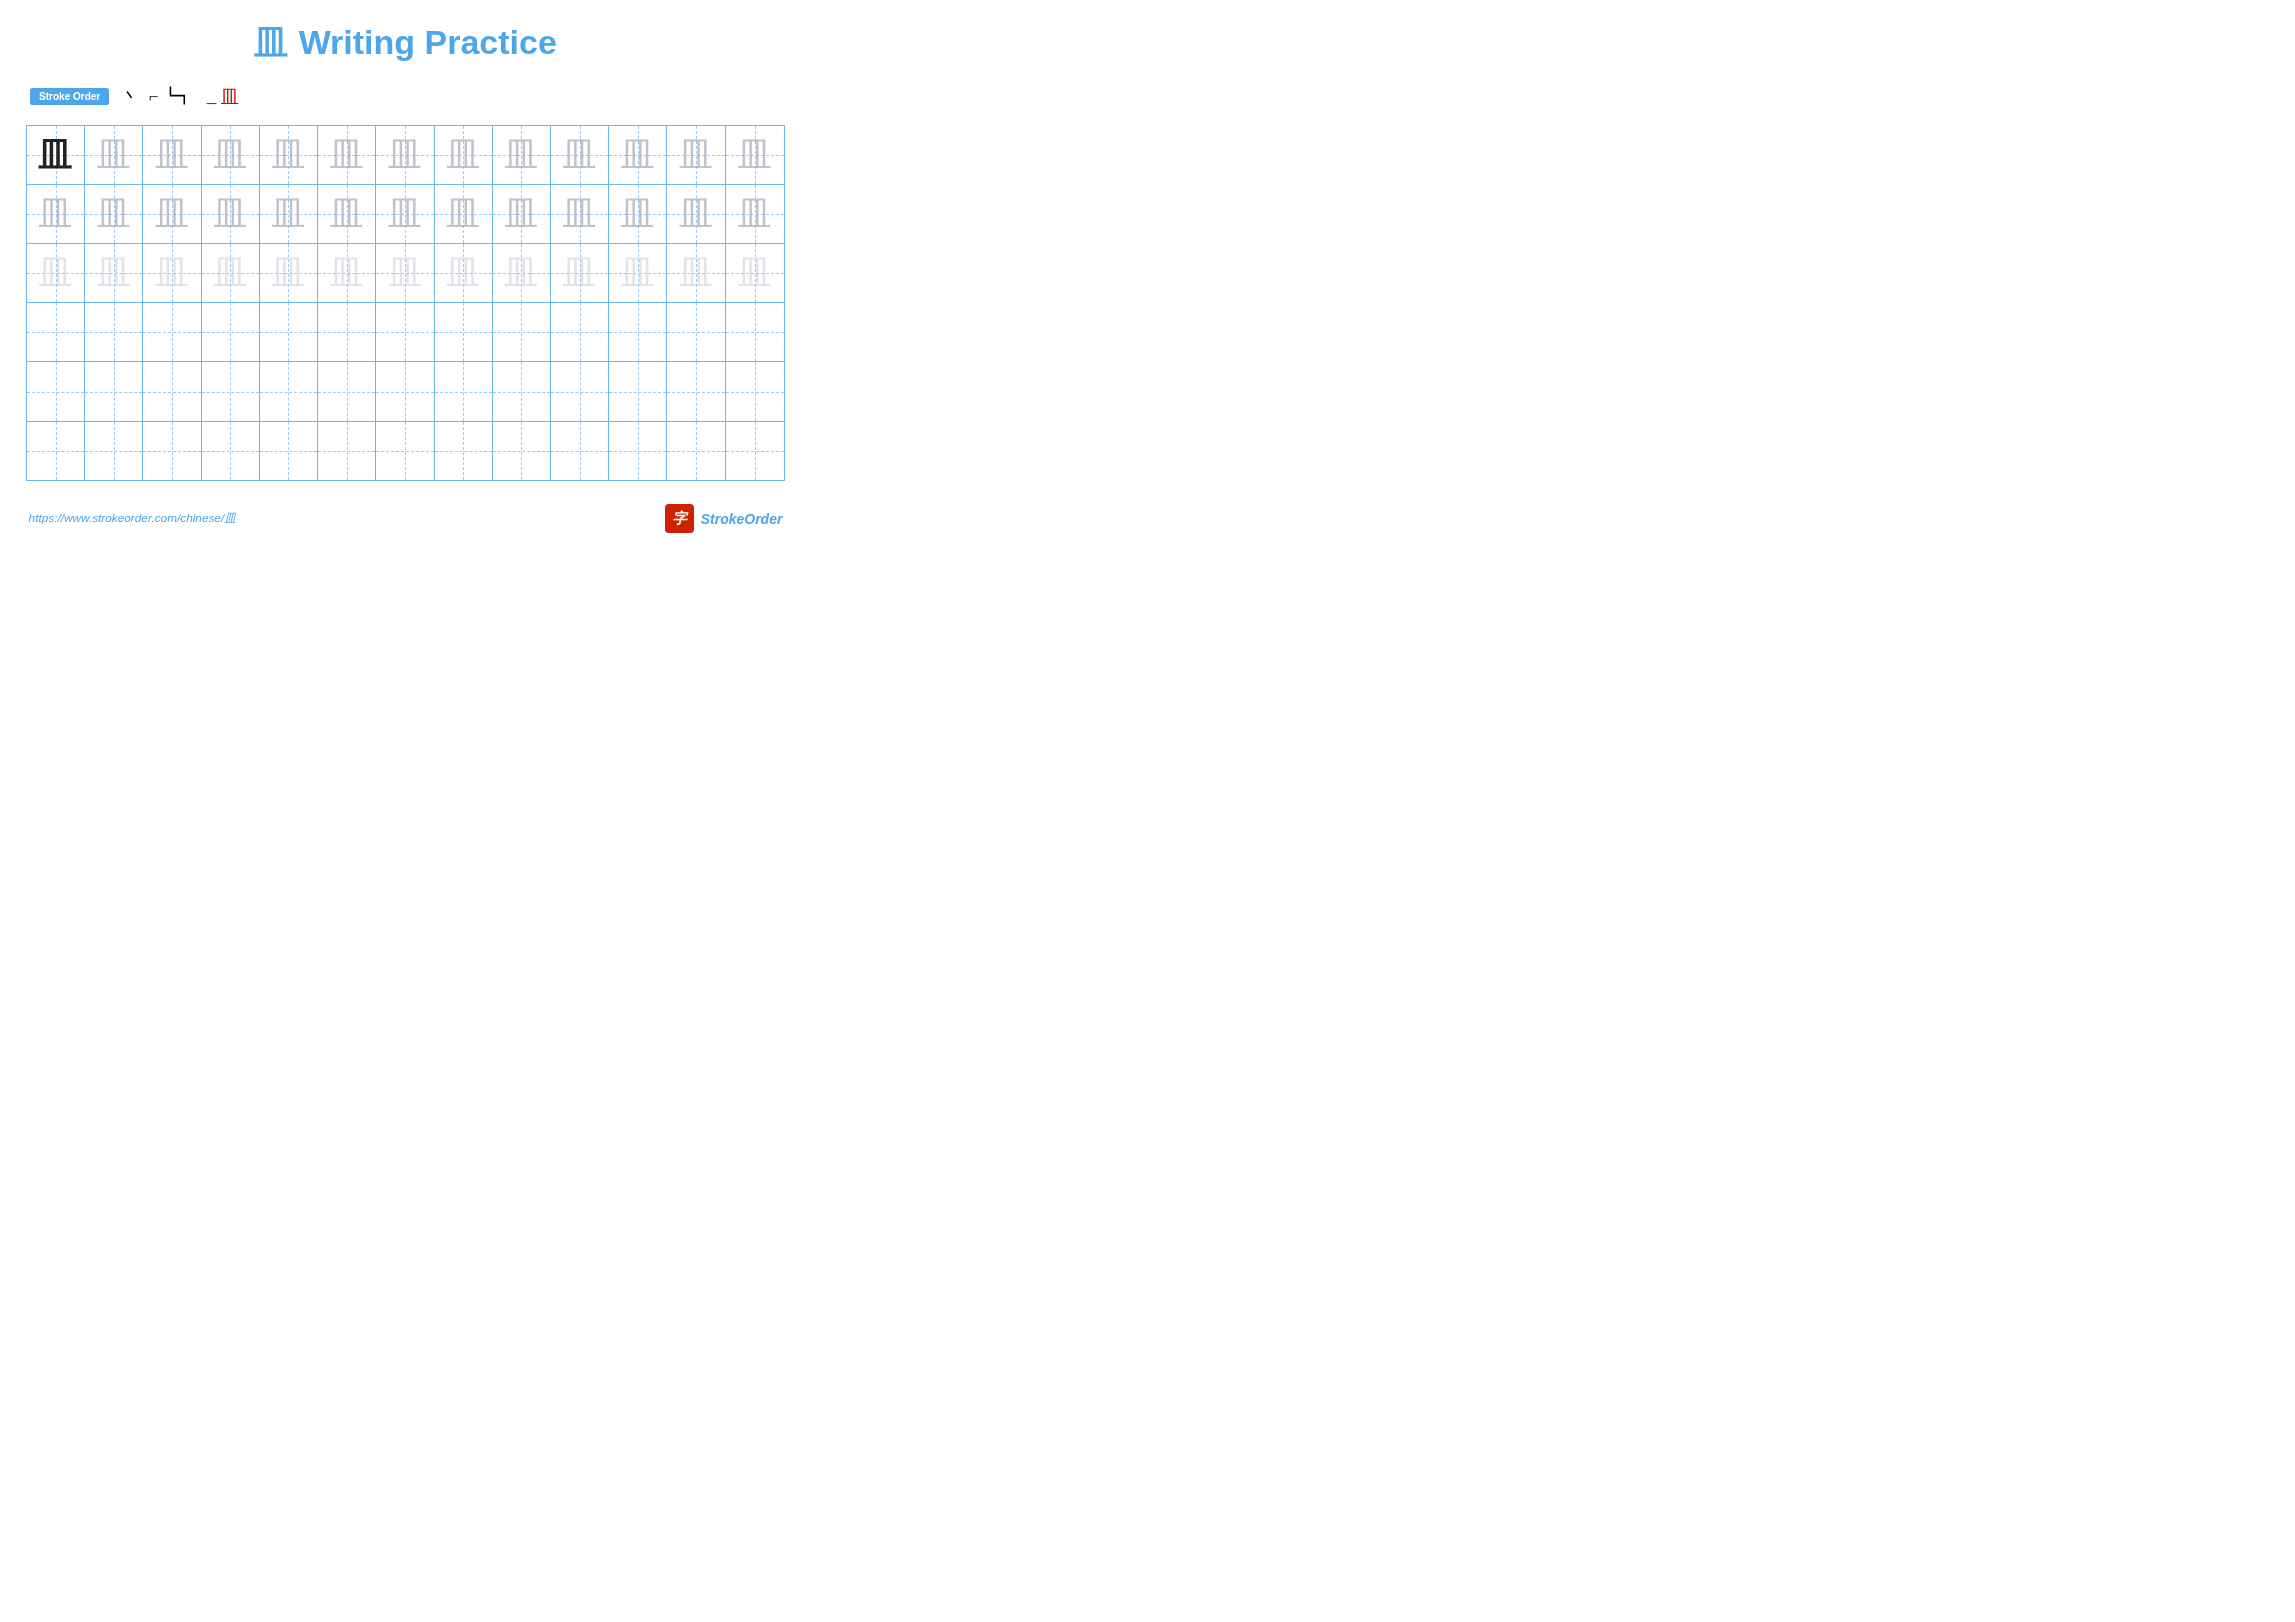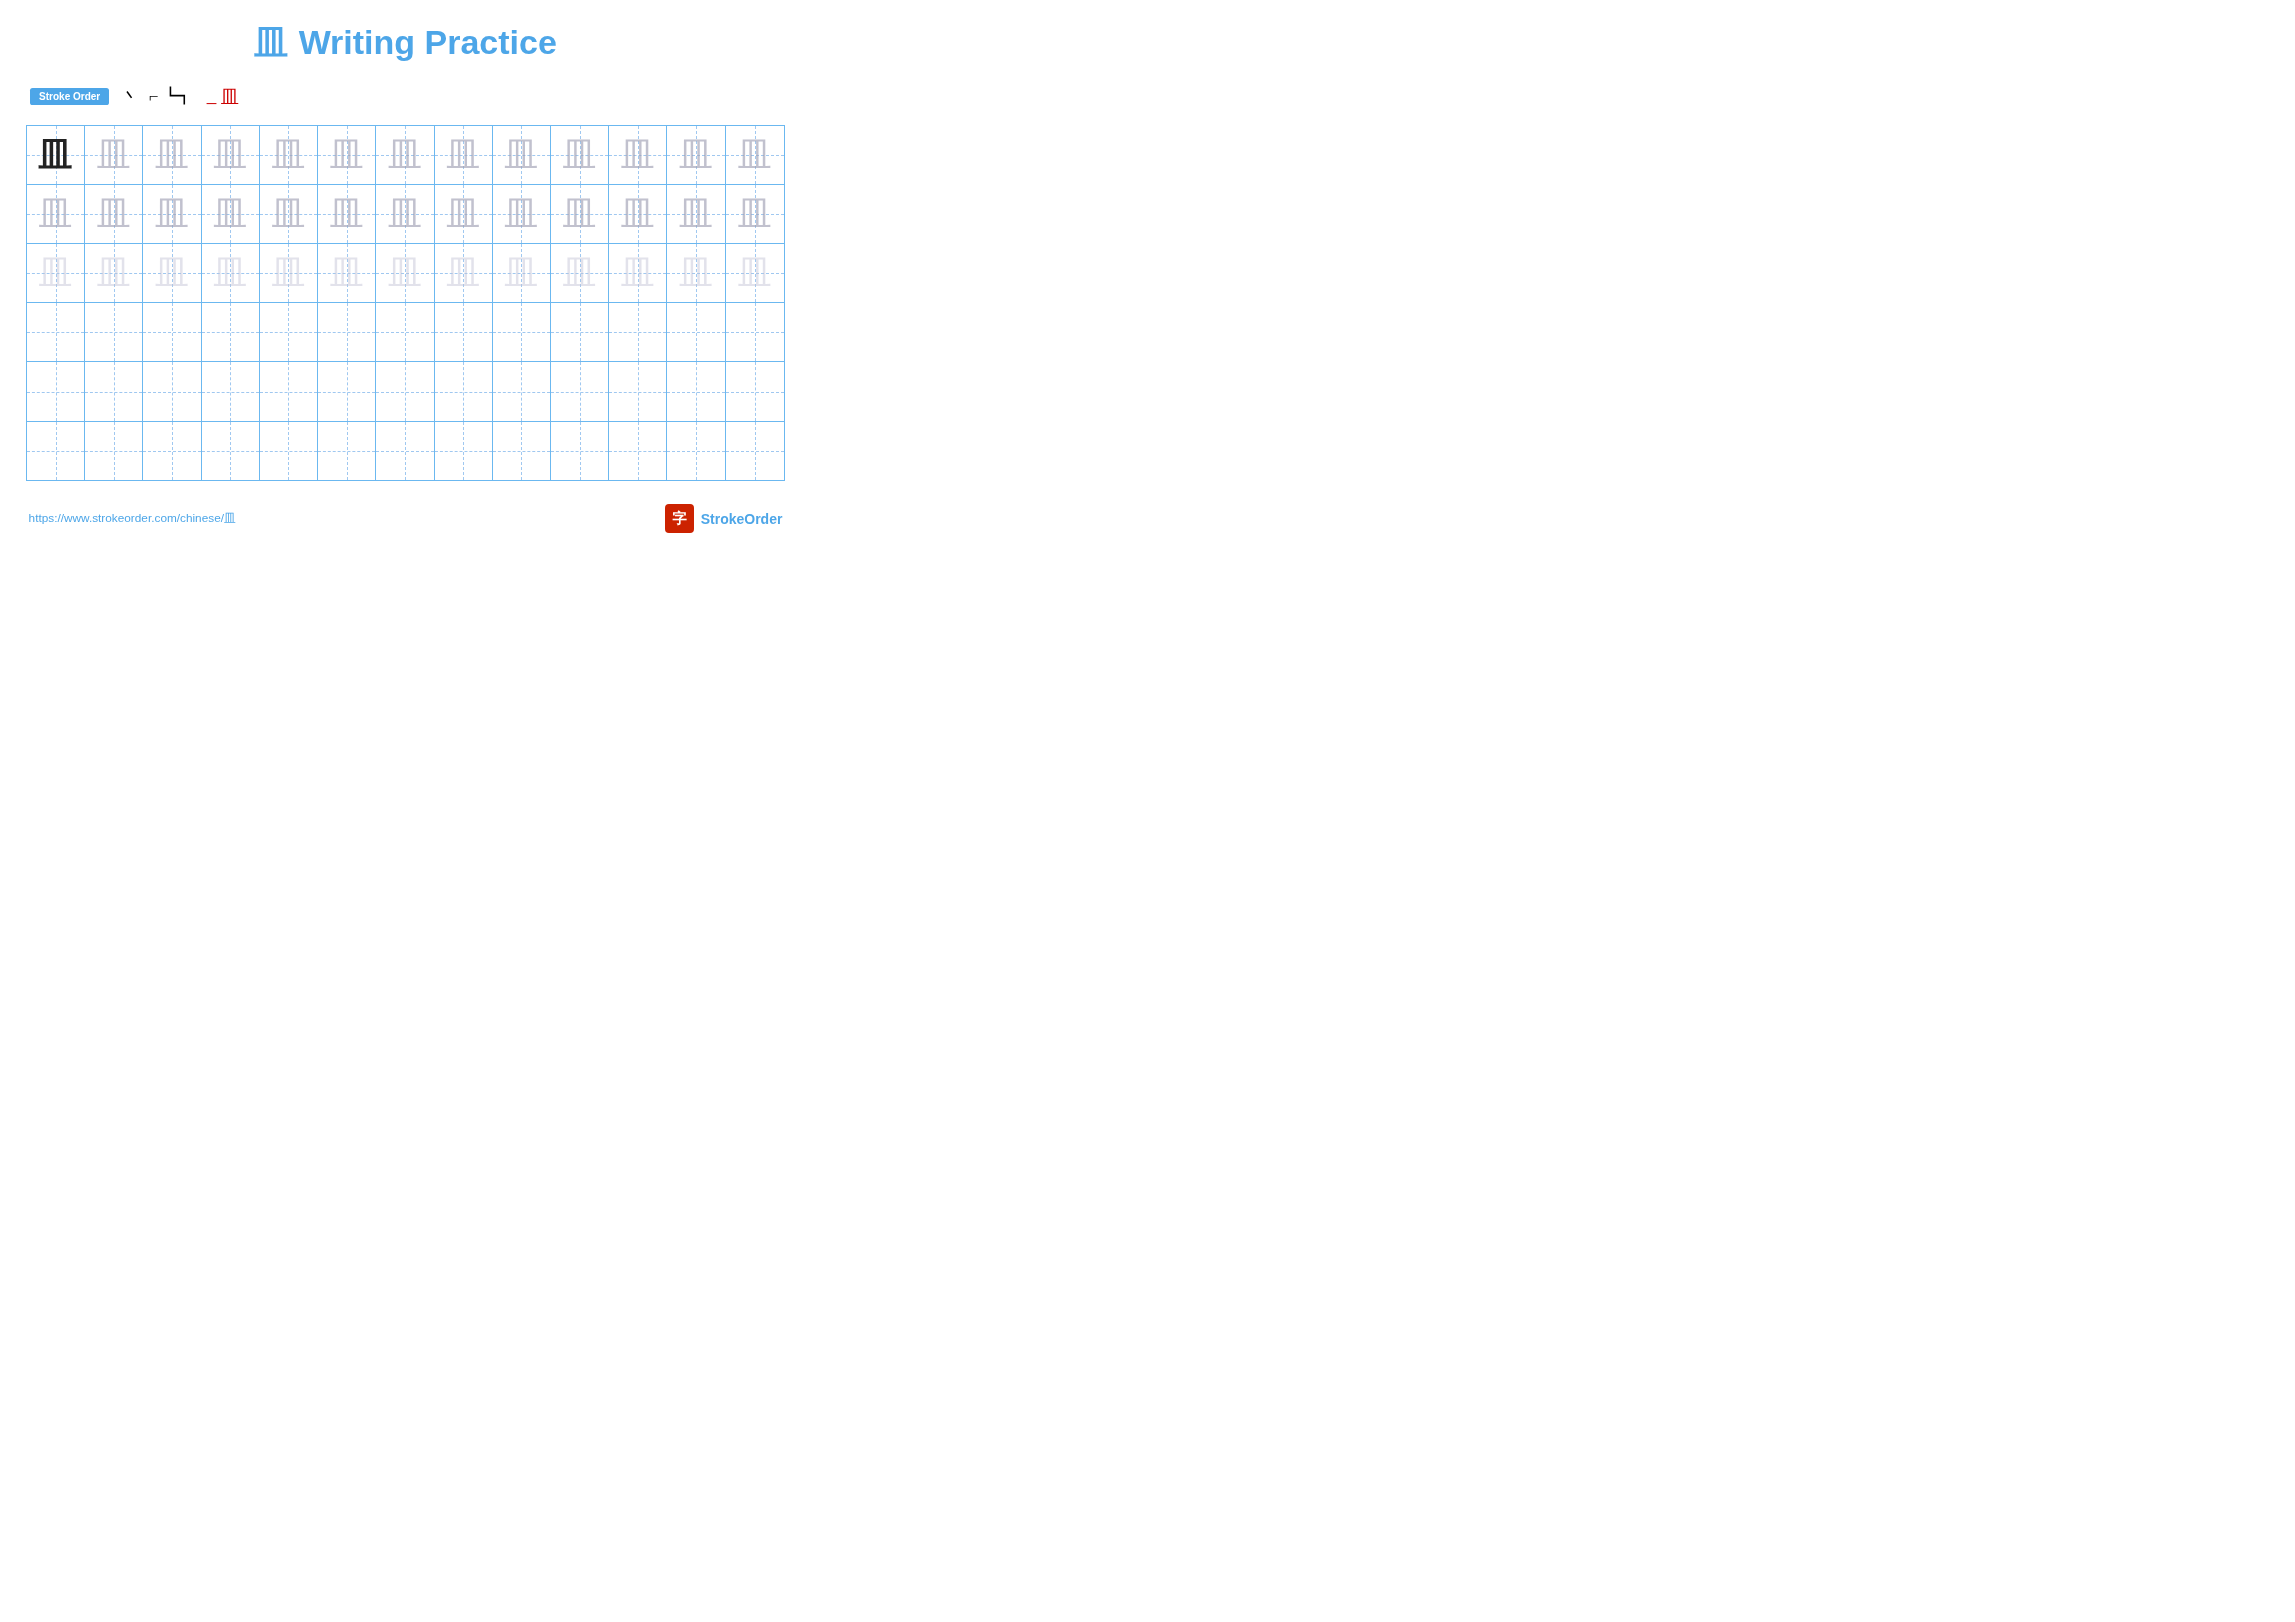--- a/index.html
+++ b/index.html
@@ -125,20 +125,21 @@
       color: rgba(190,190,210,0.45);
     }
 
     
     .footer {
       display: flex;
       align-items: center;
       justify-content: space-between;
       margin-top: 23.6px;
       padding: 0 2.6px;
+      font-style: italic;
     }
     .footer-url {
       color: #4da6e8;
       font-size: 11.8px;
     }
     .footer-brand {
       display: flex;
       align-items: center;
       gap: 6.5px;
     }

